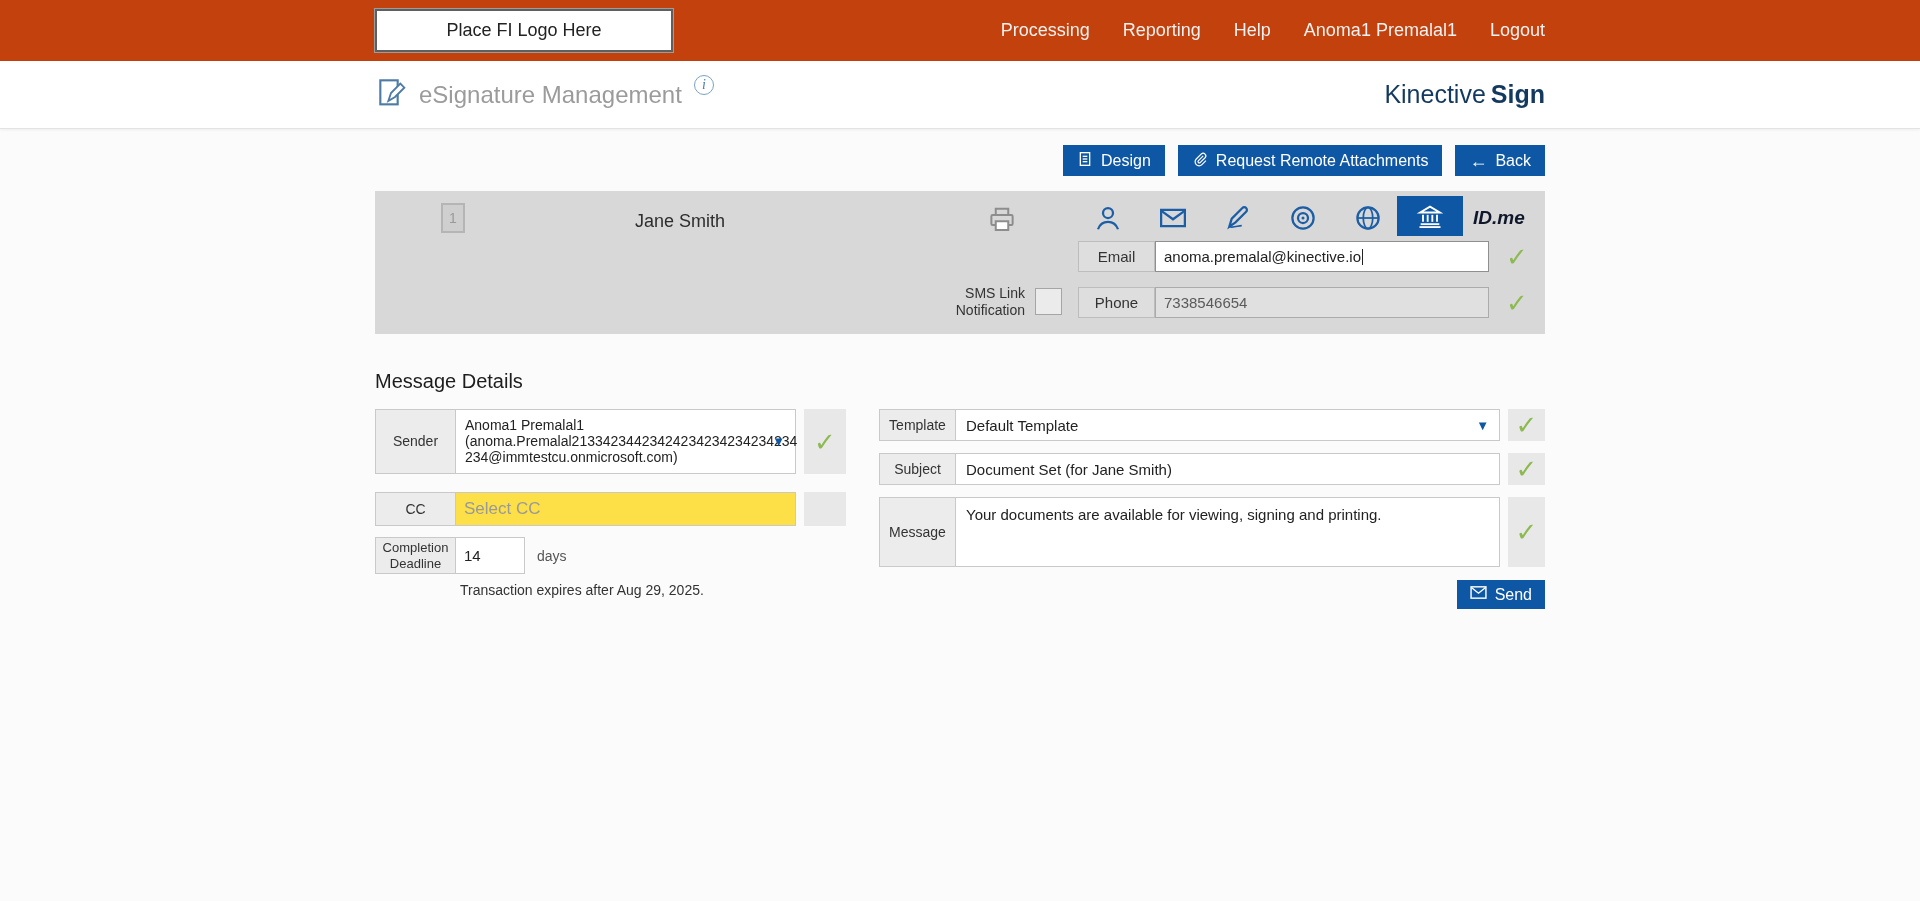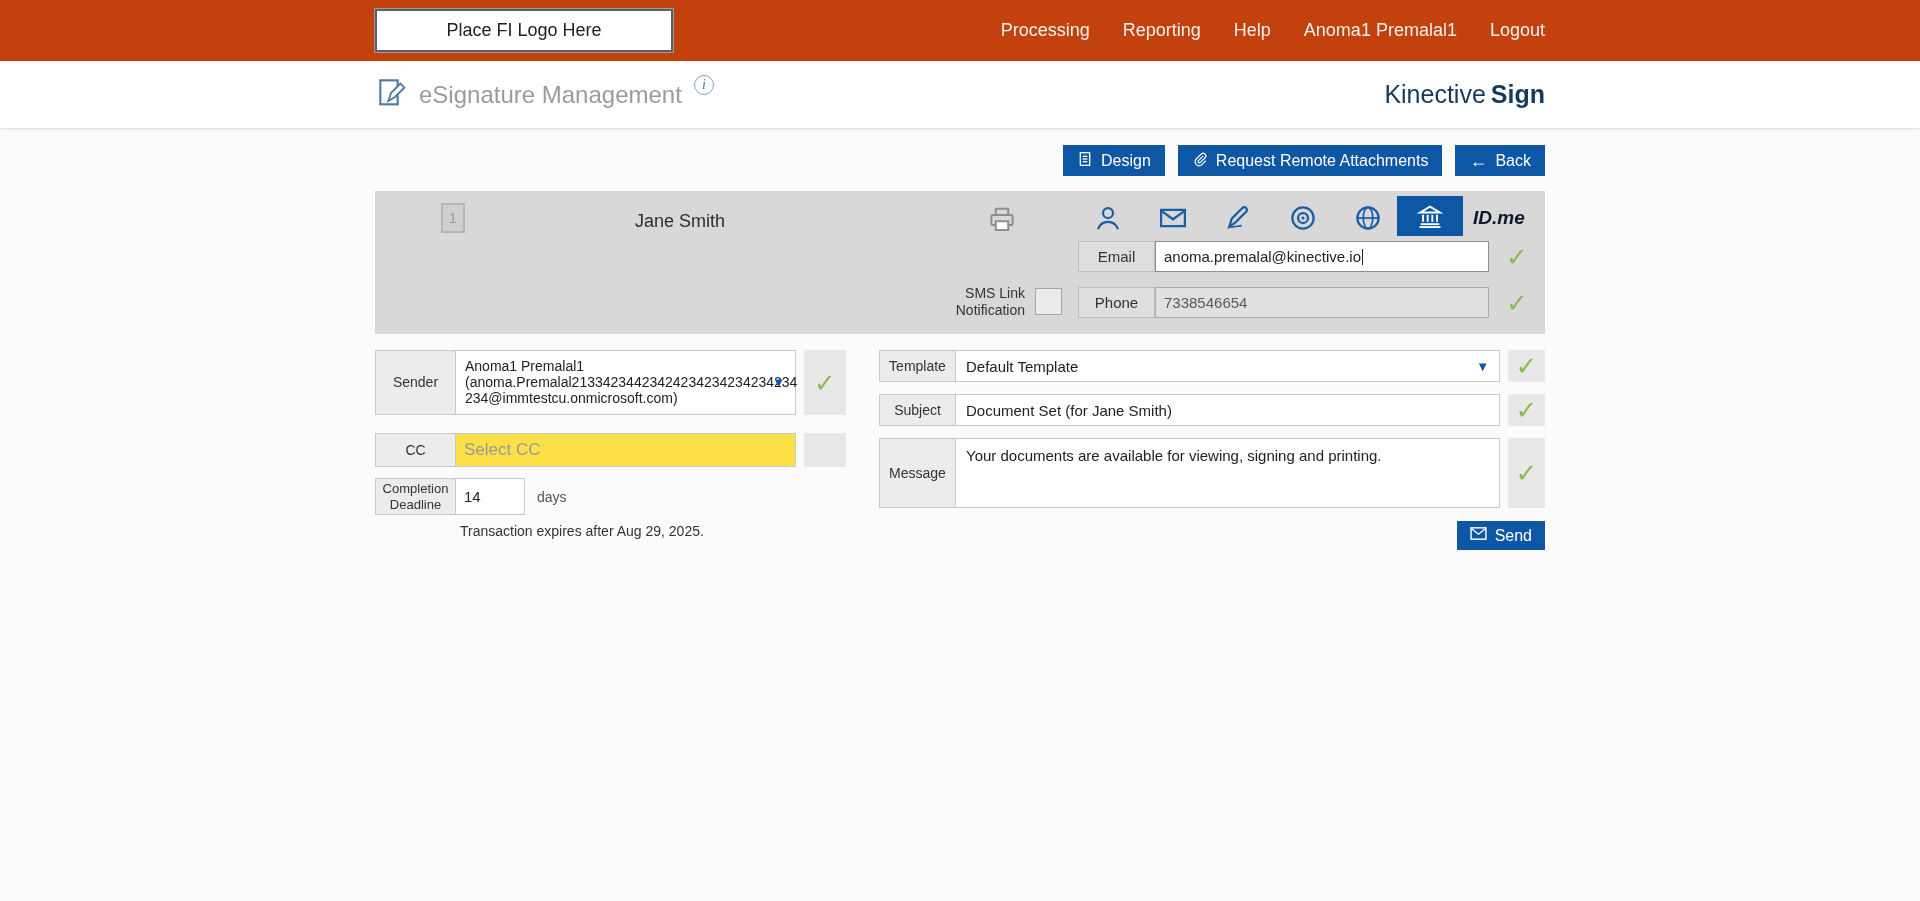--- a/index.html
+++ b/index.html
@@ -220,20 +220,21 @@
 
       <div class="panel-label" style="left:703px; top:96px;">Phone</div>
       <div class="panel-field disabled" style="left:780px; top:96px;">
         <span>7338546654</span>
       </div>
       <div class="panel-check" style="left:1122px; top:96px;">
         <span class="check">✓</span>
       </div>
     </section>
 
+    <h2 class="section-title">Message Details</h2>
 
     <div class="form-grid">
 
       <div class="col-left">
         <div class="frow sender-row">
           <div class="flabel">Sender</div>
           <div class="ffield sender-field">
             <div>Anoma1 Premalal1</div>
             <div>(anoma.Premalal21334234423424234234234234234</div>
             <div>234@immtestcu.onmicrosoft.com)</div>

